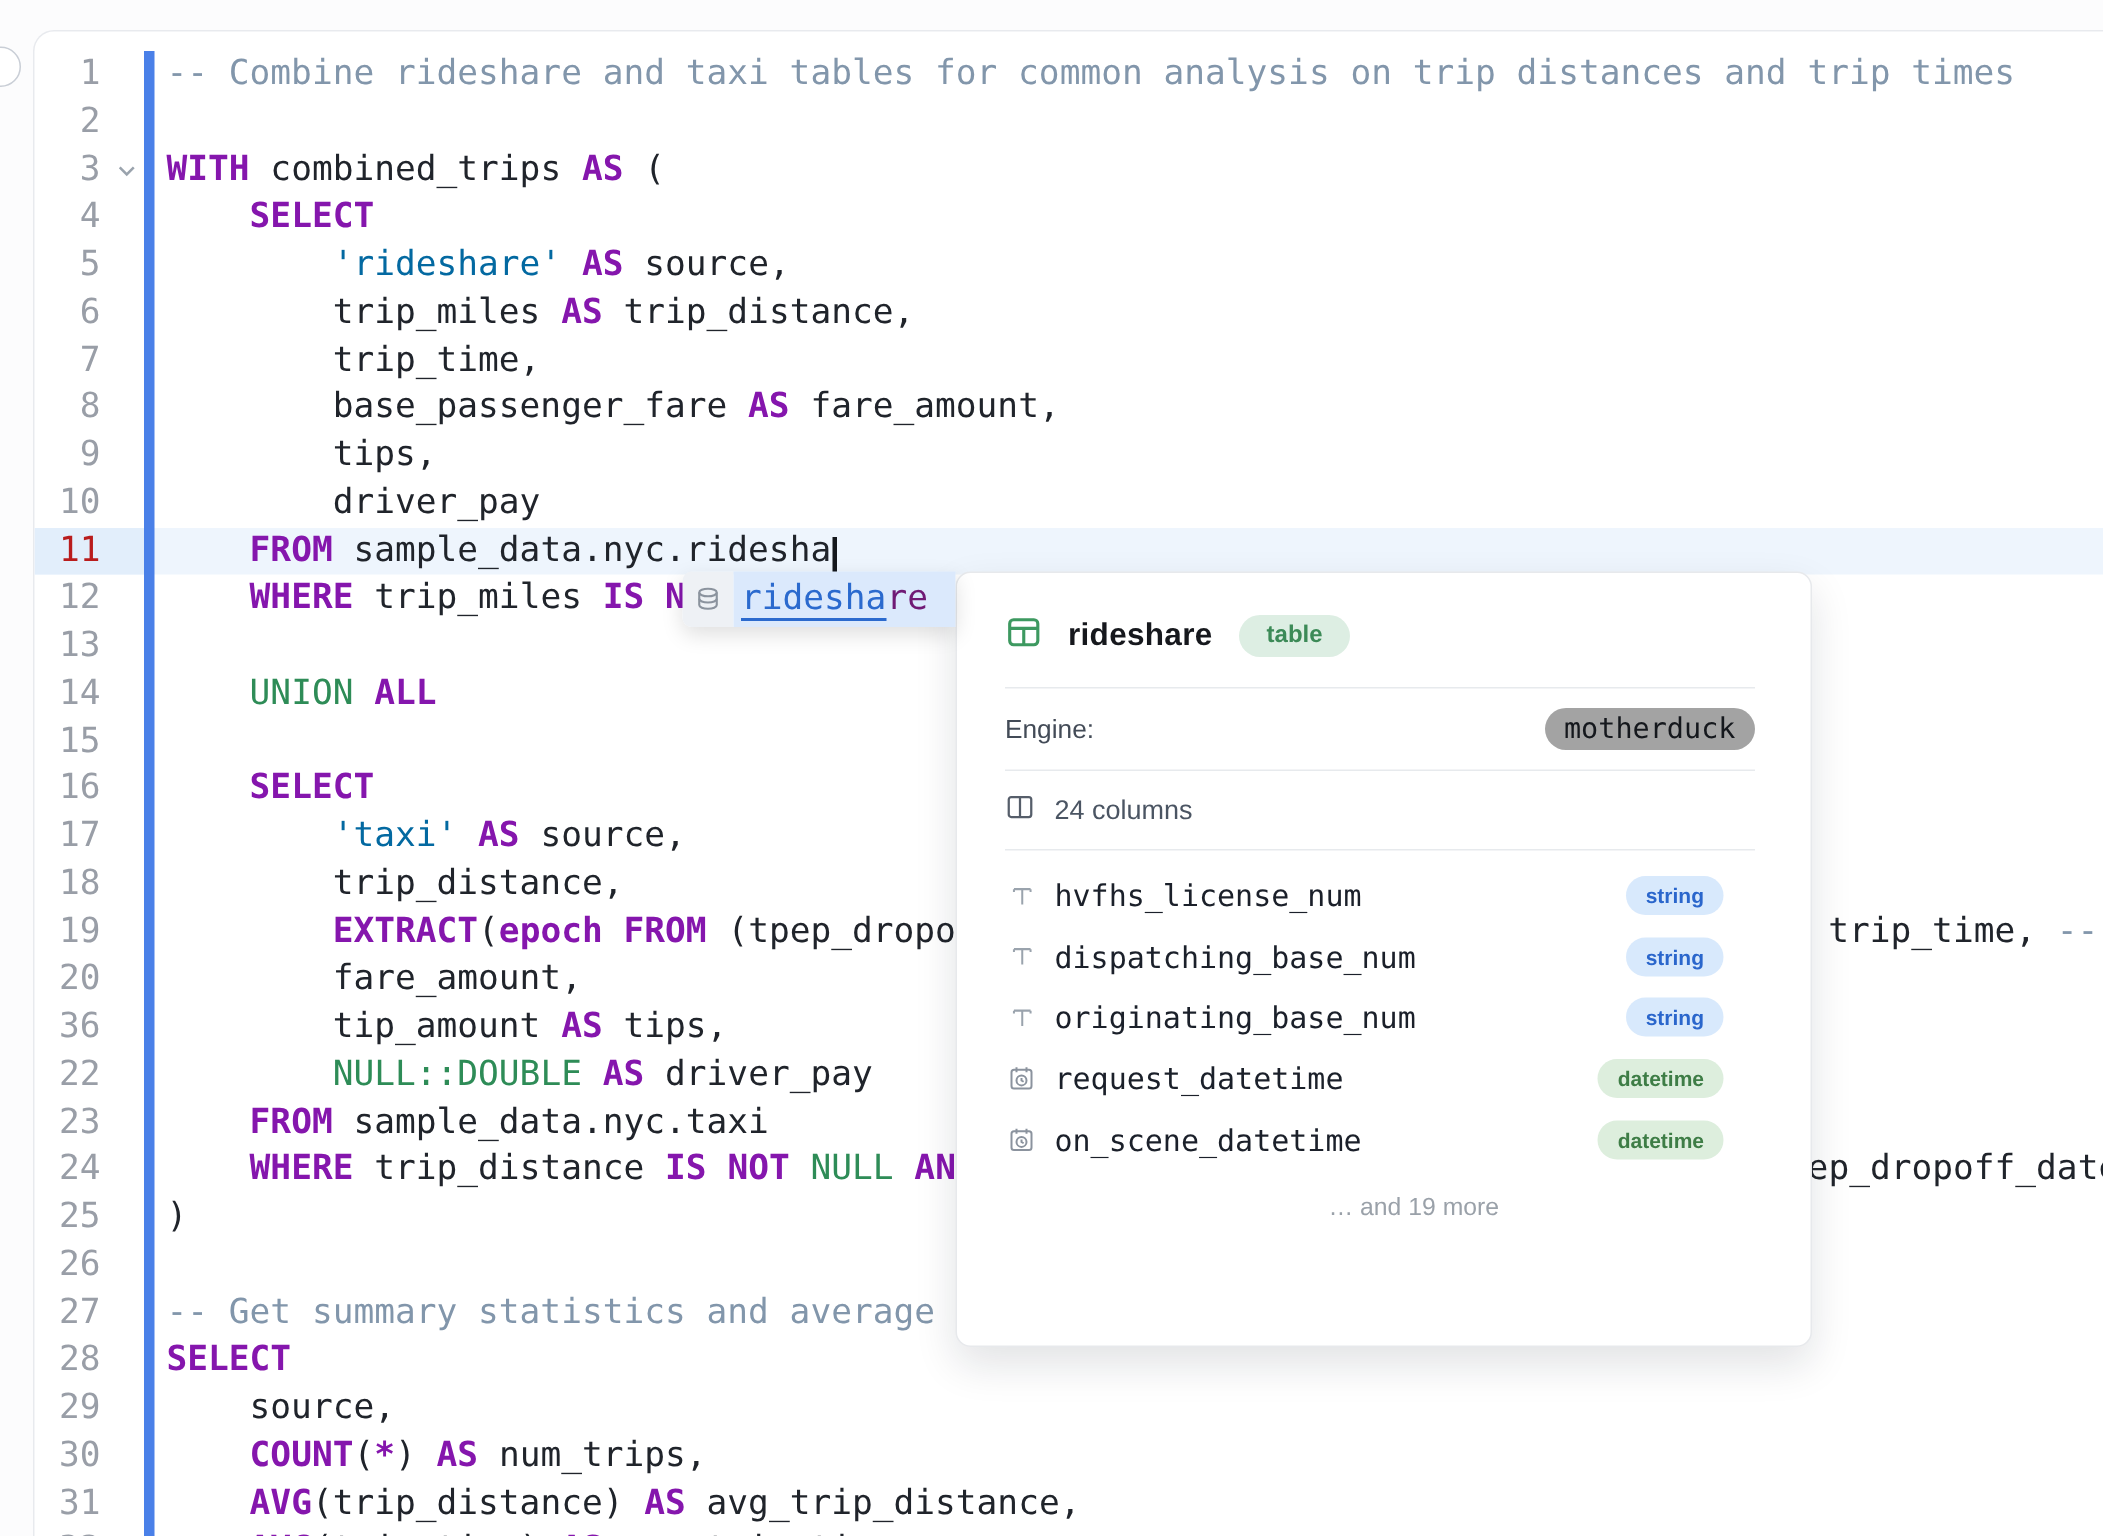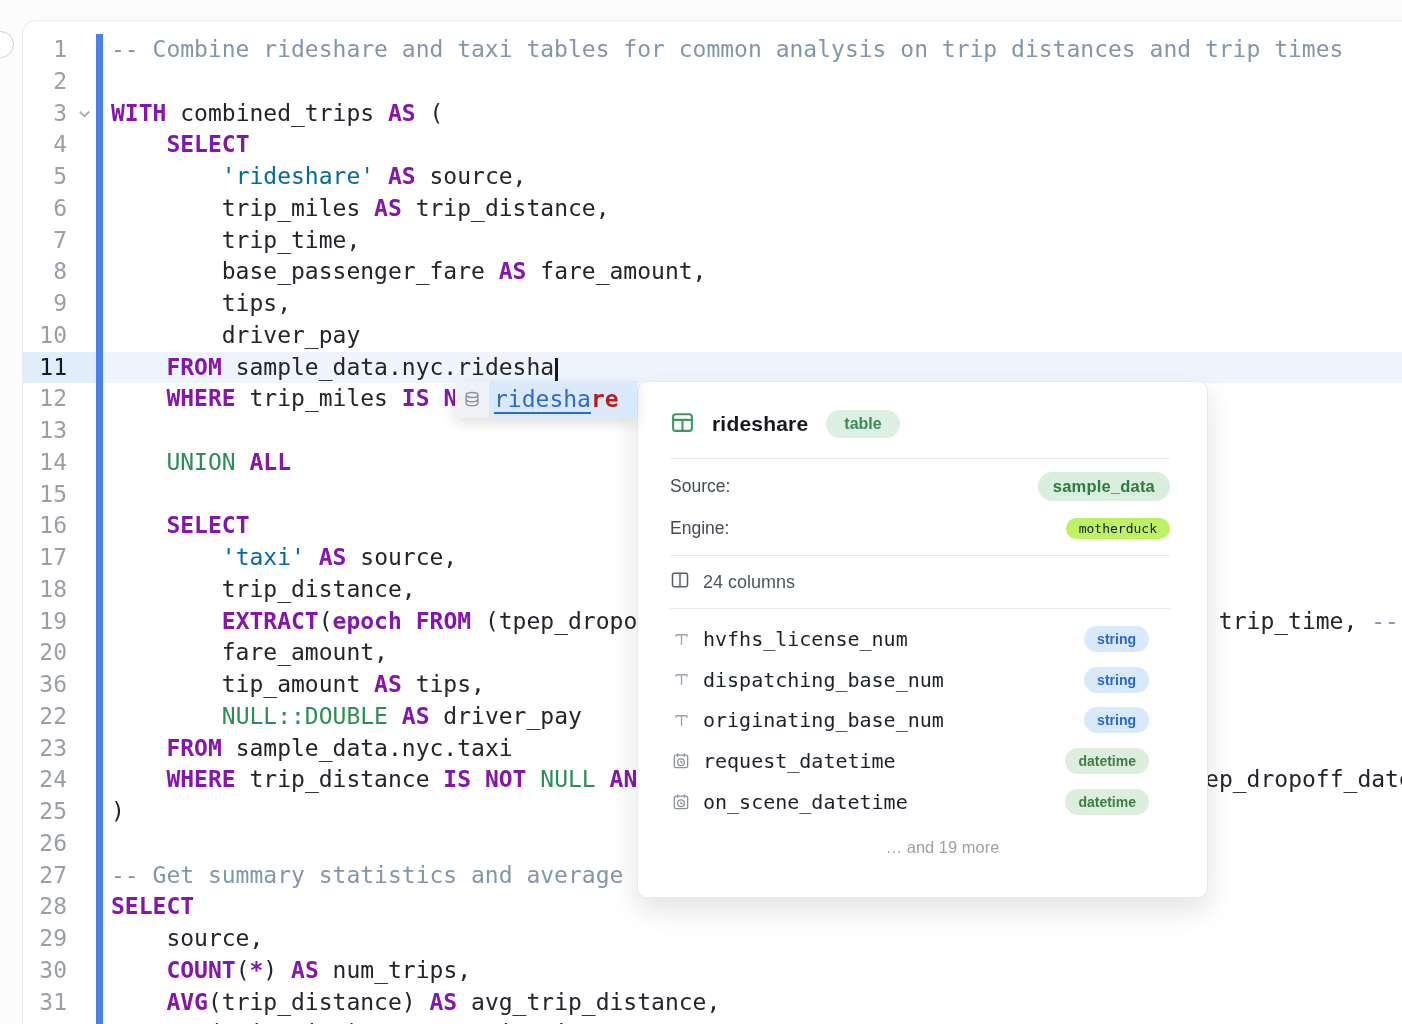--- a/index.html
+++ b/index.html
@@ -16,58 +16,58 @@
   .code { position:relative; padding-top:13px;
           font-family:"DejaVu Sans Mono","Liberation Mono",monospace;
           font-size:23px; color:#20242b; }
   .gutter-bar { position:absolute; left:73px; top:13px; bottom:-20px; width:7px;
           background:#4a80e8; z-index:2; }
   .row { position:relative; height:31.75px; line-height:31.75px; white-space:pre; }
   .row.cur { background:#eef5fd; }
   .row.cur::before { content:''; position:absolute; left:0; top:0; bottom:0; width:73px;
           background:#e2eefb; }
   .ln  { position:absolute; left:0; width:44px; text-align:right; color:#999ea7; }
-  .row.cur .ln { color:#0f172a; }
+  .row.cur .ln { color:#b91c1c; }
   .fold{ position:absolute; left:48px; top:0; width:26px; height:31.75px; display:flex;
          align-items:center; justify-content:center; cursor:pointer; }
   .txt { position:absolute; left:88px; white-space:pre; }
   .tok-kw  { color:#8516ad; font-weight:bold; }
   .tok-grn { color:#2e8c57; }
   .tok-str { color:#0369a1; }
   .tok-cmt { color:#8296ab; }
   .tok-pln { color:#20242b; }
   .cursor { display:inline-block; width:3px; height:26px; background:#15181d;
             vertical-align:text-bottom; transform:translateY(4px); margin-left:1px; }
 
   
   .ac-row { position:absolute; left:455px; top:381px; height:37px; display:flex; z-index:30;
             box-shadow:0 5px 14px rgba(0,0,0,.13); border-radius:6px 0 0 6px; cursor:pointer; }
   .ac-icon { width:34px; height:37px; background:#eef1f5; border-radius:6px 0 0 6px;
             display:flex; align-items:center; justify-content:center; }
   .ac-label { width:148px; height:37px; background:#dbe9fc; line-height:37px; padding-left:5px;
             font-family:"DejaVu Sans Mono","Liberation Mono",monospace; font-size:23px; white-space:pre; }
   .ac-match { color:#2b6ace; border-bottom:2.5px solid #2b6ace; }
-  .ac-rest  { color:#b91c1c;font-weight:bold; }
+  .ac-rest  { color:#701a75; }
 
   
   .card { position:absolute; left:637px; top:381px; width:571px; height:517px; z-index:25;
           background:#ffffff; border:1px solid #e7e9ec; border-radius:10px;
           box-shadow:0 12px 28px rgba(15,23,42,.12); overflow:hidden; }
   .card hr { border:none; border-top:1px solid #e7eaed; margin:0 37px 0 32px; }
   .card-header { display:flex; align-items:center; padding:20px 32px 0 32px; height:64px; }
   .card-title { font-size:21px; font-weight:bold; color:#16181d; margin-left:17px; letter-spacing:.2px; }
   .badge-table { margin-left:18px; background:#ddeee3; color:#3c8a57; font-weight:bold;
           font-size:16px; padding:5px 18px; border-radius:17px; }
   .hr1 { margin-top:12px !important; }
   .props { padding:6px 37px 6px 32px; }
   .prop-row { height:42px; display:flex; align-items:center; justify-content:space-between; }
   .prop-label { font-size:17.5px; color:#434b57; }
   .pill-src { background:#d9eedd; color:#2c7a3f; font-weight:bold; font-size:16.5px;
           padding:5px 15px; border-radius:15px; letter-spacing:.2px; }
-  .pill-eng { background:#bef264; color:#15181d; font-size:13px; padding:3px 13px; border-radius:15px;
+  .pill-eng { background:#a3a3a3; color:#15181d; font-size:19px; padding:3px 13px; border-radius:15px;
           font-family:"DejaVu Sans Mono","Liberation Mono",monospace; }
   .cols-summary { height:52px; display:flex; align-items:center; padding:0 32px; gap:13px;
           font-size:18px; color:#4b5563; }
   .col-list { padding:10px 58px 0 32px; }
   .col-row { height:40.6px; display:flex; align-items:center; }
   .col-icon { width:22px; display:flex; align-items:center; justify-content:center; }
   .col-name { font-family:"DejaVu Sans Mono","Liberation Mono",monospace; font-size:20px;
           color:#1b202a; margin-left:11px; flex:1; }
   .pill-type { font-size:14px; font-weight:bold; padding:5px 13px; border-radius:14px;text-align:right; }
   .pill-blue  { background:#d8e9fc; color:#2a66cc; }
@@ -138,24 +138,20 @@
         <line x1="3" y1="9.5" x2="21" y2="9.5"></line>
         <line x1="12" y1="9.5" x2="12" y2="20"></line>
       </svg>
     </span>
     <span class="card-title">rideshare</span>
     <span class="badge-table">table</span>
   </div>
   <hr class="hr1">
   <div class="props">
     <div class="prop-row">
-      <span class="prop-label">Source:</span>
-      <span class="pill-src">sample_data</span>
-    </div>
-    <div class="prop-row">
       <span class="prop-label">Engine:</span>
       <span class="pill-eng">motherduck</span>
     </div>
   </div>
   <hr>
   <div class="cols-summary">
     <span>
       <svg width="20" height="20" viewBox="0 0 24 24" fill="none" stroke="#565e6a" stroke-width="1.8">
         <rect x="3" y="4" width="18" height="16" rx="2"></rect>
         <line x1="12" y1="4" x2="12" y2="20"></line>

